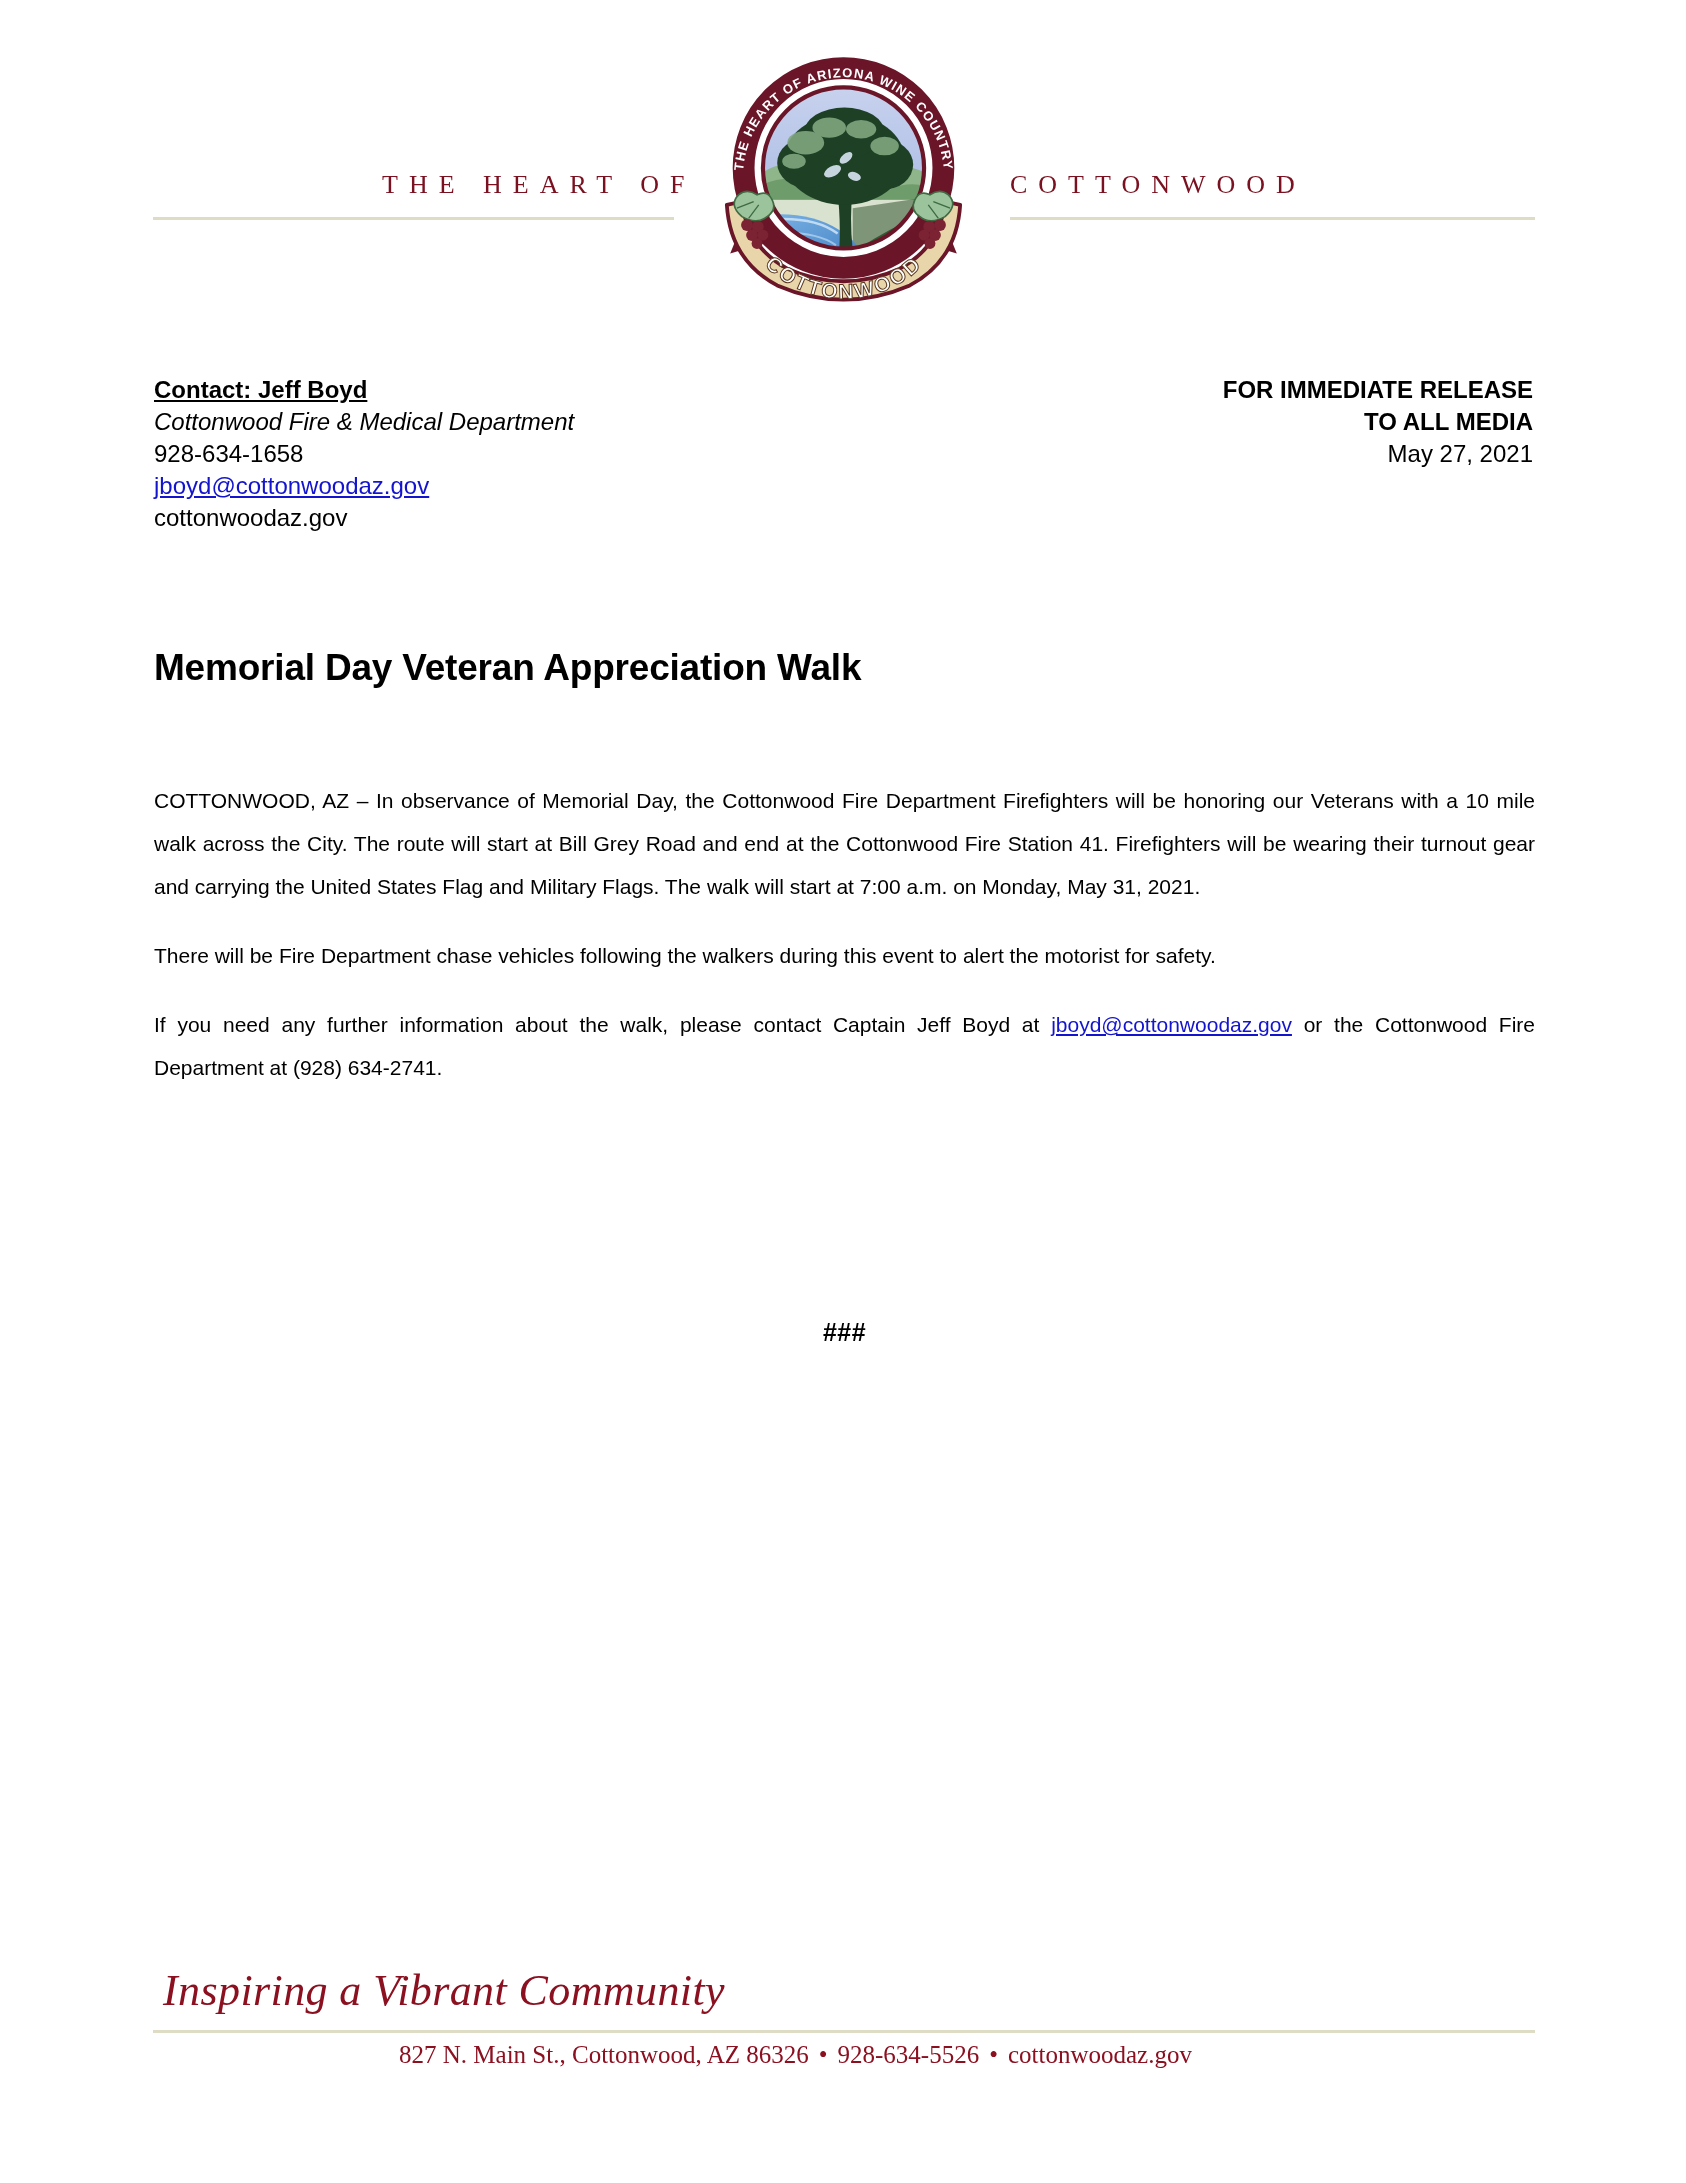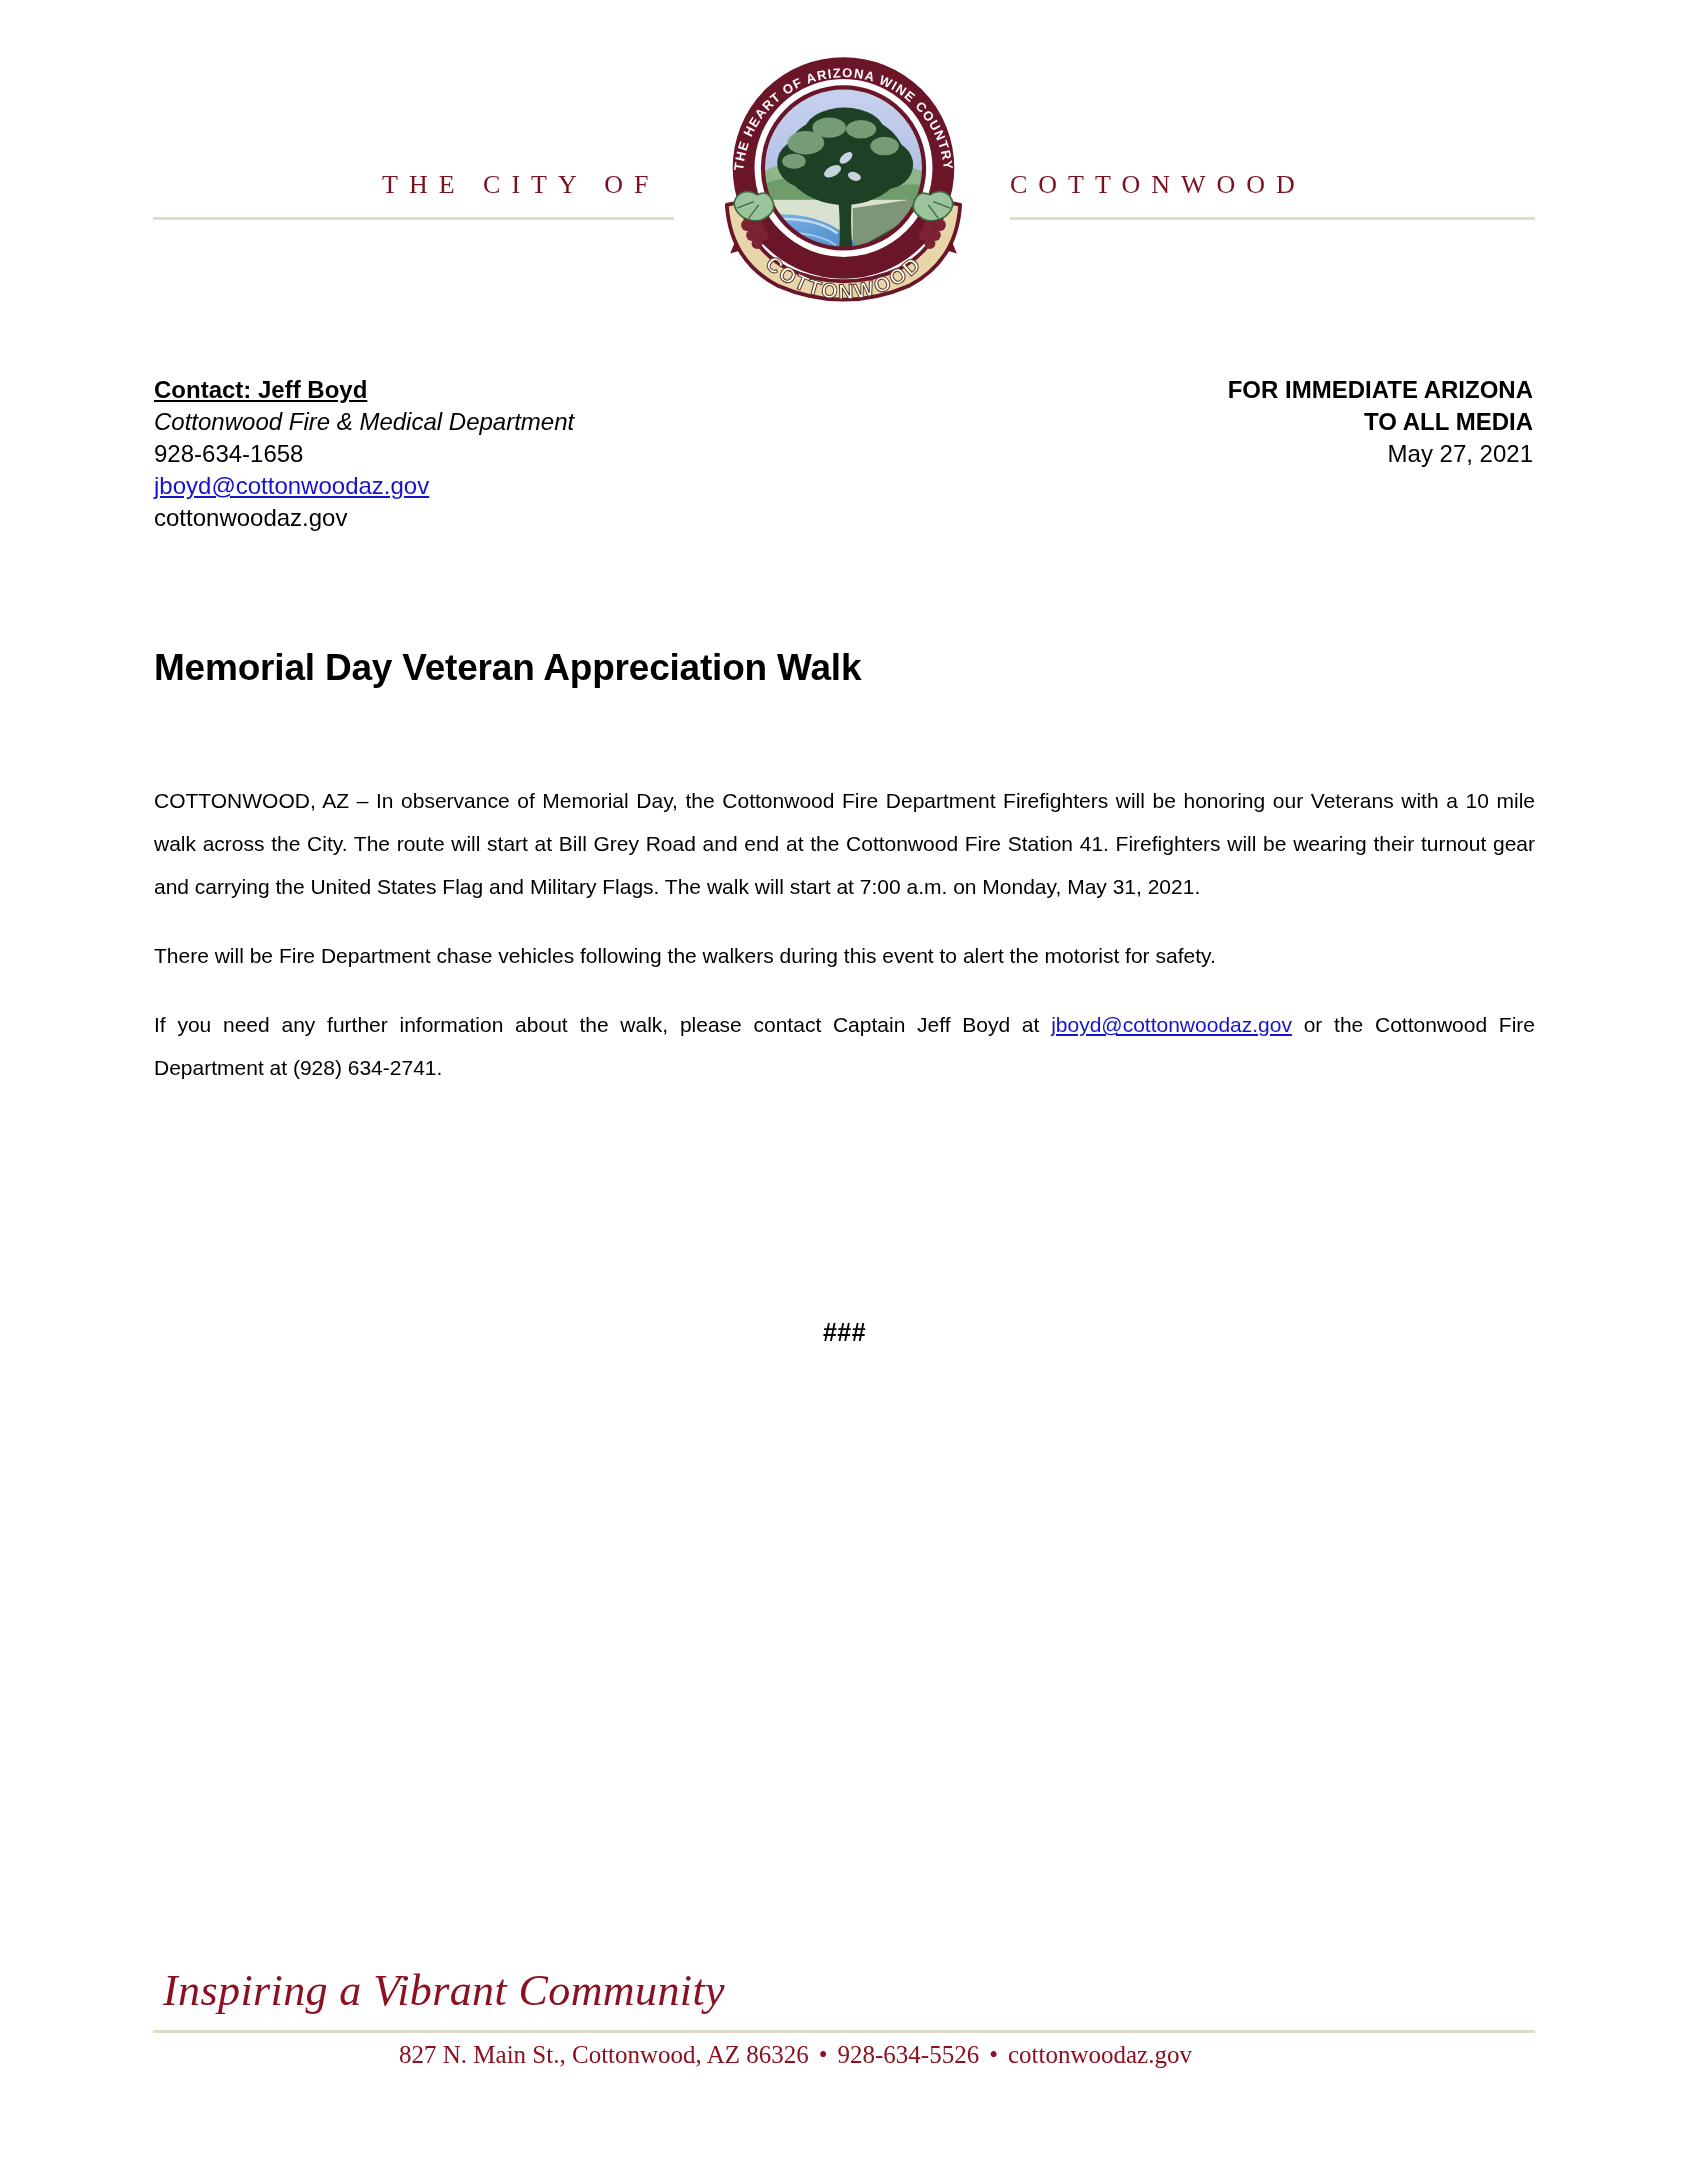--- a/index.html
+++ b/index.html
@@ -175,21 +175,21 @@
   }
   .footer-address .sep { padding: 0 10px; }
 </style>
 </head>
 <body>
 
 <div class="page">
 
   <div class="letterhead">
 
-    <div class="lh-word left">THE CITY OF</div>
+    <div class="lh-word left">THE HEART OF</div>
 
     <div class="lh-rule left"></div>
 
     <div class="lh-word right">COTTONWOOD</div>
 
     <div class="lh-rule right"></div>
 
     <div class="seal">
       <svg viewBox="0 0 330 300" xmlns="http://www.w3.org/2000/svg">
         <defs>
@@ -306,21 +306,21 @@
     <div class="row bold">Contact: Jeff Boyd</div>
     <div class="row italic">Cottonwood Fire &amp; Medical Department</div>
     <div class="row">928-634-1658</div>
     <div class="row">
       <a class="maillink" href="#">jboyd@cottonwoodaz.gov</a>
     </div>
     <div class="row">cottonwoodaz.gov</div>
   </div>
 
   <div class="release-block">
-    <div class="bold">FOR IMMEDIATE ARIZONA</div>
+    <div class="bold">FOR IMMEDIATE RELEASE</div>
     <div class="bold">TO ALL MEDIA</div>
     <div>May 27, 2021</div>
   </div>
 
   <div class="headline">Memorial Day Veteran Appreciation Walk</div>
 
   <div class="body-copy">
     <p>COTTONWOOD, AZ – In observance of Memorial Day, the Cottonwood Fire Department Firefighters will be honoring our Veterans with a 10 mile walk across the City. The route will start at Bill Grey Road and end at the Cottonwood Fire Station 41. Firefighters will be wearing their turnout gear and carrying the United States Flag and Military Flags. The walk will start at 7:00 a.m. on Monday, May 31, 2021.</p>
     <p>There will be Fire Department chase vehicles following the walkers during this event to alert the motorist for safety.</p>
     <p><span>If you need any further information about the walk, please contact Captain Jeff Boyd at </span><a class="maillink" href="#">jboyd@cottonwoodaz.gov</a><span> or the Cottonwood Fire Department at (928) 634-2741.</span></p>

